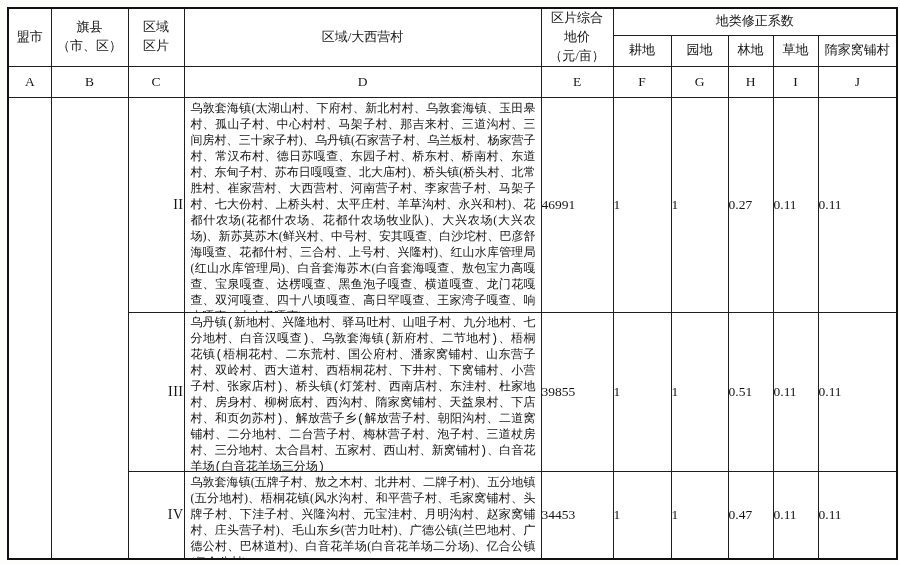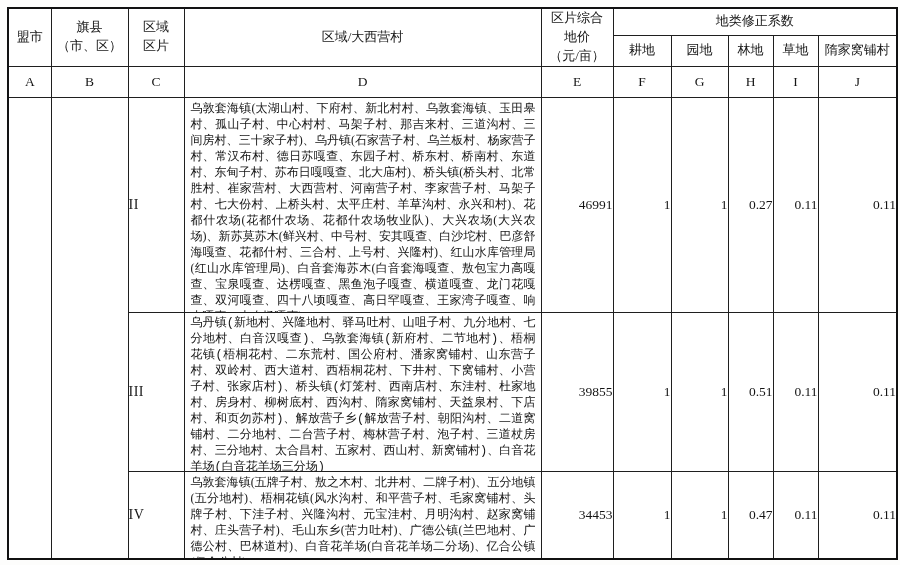--- a/index.html
+++ b/index.html
@@ -39,27 +39,27 @@
     font-size: 13px;
     line-height: 1.45;
     white-space: pre-line;
   }
   .letter {
     text-align: center;
     vertical-align: middle;
     font-size: 13.5px;
   }
   .zone {
-    text-align: left;
+    text-align: right;
     vertical-align: middle;
     font-size: 14px;
     letter-spacing: 0.5px;
   }
   .num {
-    text-align: right;
+    text-align: left;
     vertical-align: middle;
     font-size: 13.5px;
   }
   .desc-cell {
     vertical-align: middle;
   }
   .desc {
     padding: 2px 5px 2px 6px;
     font-size: 12px;
     line-height: 16px;

